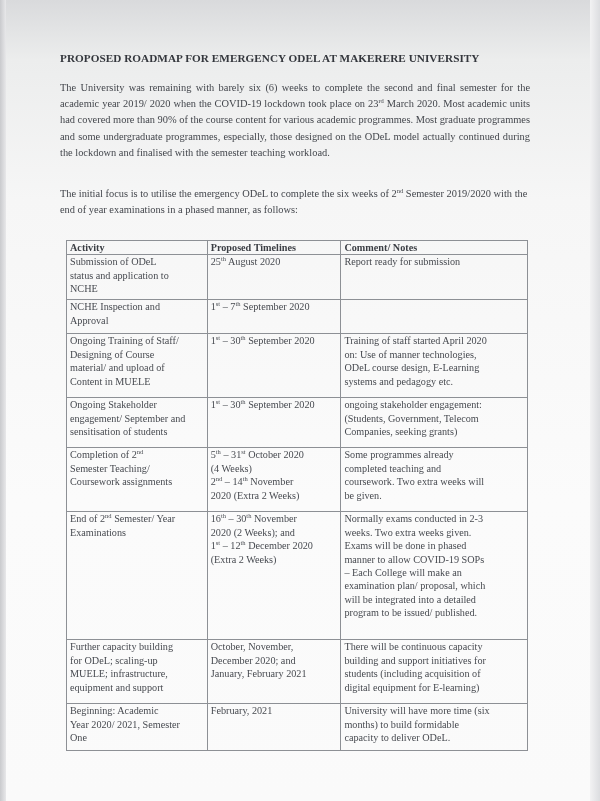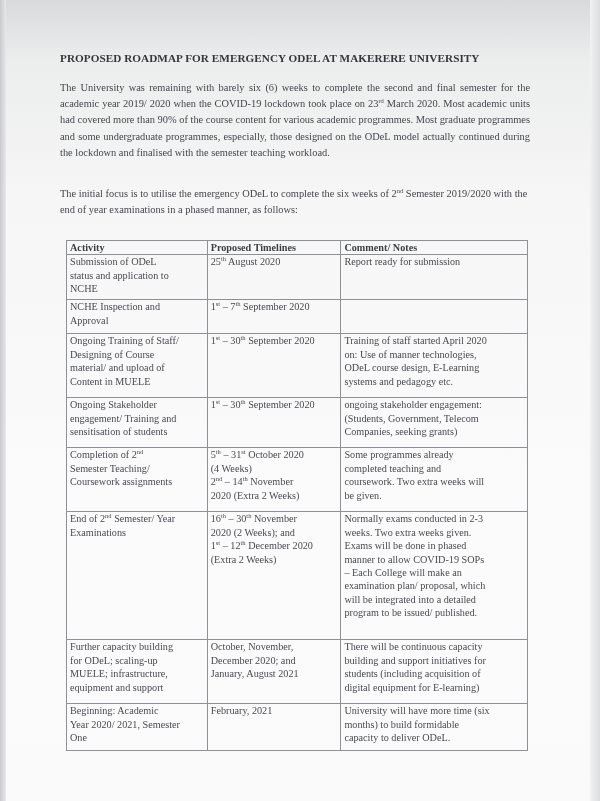--- a/index.html
+++ b/index.html
@@ -100,21 +100,21 @@
           <td>
             <span class="line">Training of staff started April 2020</span>
             <span class="line">on: Use of manner technologies,</span>
             <span class="line">ODeL course design, E-Learning</span>
             <span class="line">systems and pedagogy etc.</span>
           </td>
         </tr>
         <tr style="height: 50px; font-family: Liberation Serif, serif;">
           <td>
             <span class="line">Ongoing Stakeholder</span>
-            <span class="line">engagement/ Training and</span>
+            <span class="line">engagement/ September and</span>
             <span class="line">sensitisation of students</span>
           </td>
           <td>
             <span class="line">1<sup>st</sup> – 30<sup>th</sup> September 2020</span>
           </td>
           <td>
             <span class="line">ongoing stakeholder engagement:</span>
             <span class="line">(Students, Government, Telecom</span>
             <span class="line">Companies, seeking grants)</span>
           </td>
@@ -163,21 +163,21 @@
         <tr style="height: 64px;">
           <td>
             <span class="line">Further capacity building</span>
             <span class="line">for ODeL; scaling-up</span>
             <span class="line">MUELE; infrastructure,</span>
             <span class="line">equipment and support</span>
           </td>
           <td>
             <span class="line">October, November,</span>
             <span class="line">December 2020; and</span>
-            <span class="line">January, August 2021</span>
+            <span class="line">January, February 2021</span>
           </td>
           <td>
             <span class="line">There will be continuous capacity</span>
             <span class="line">building and support initiatives for</span>
             <span class="line">students (including acquisition of</span>
             <span class="line">digital equipment for E-learning)</span>
           </td>
         </tr>
         <tr style="height: 47px;">
           <td>

